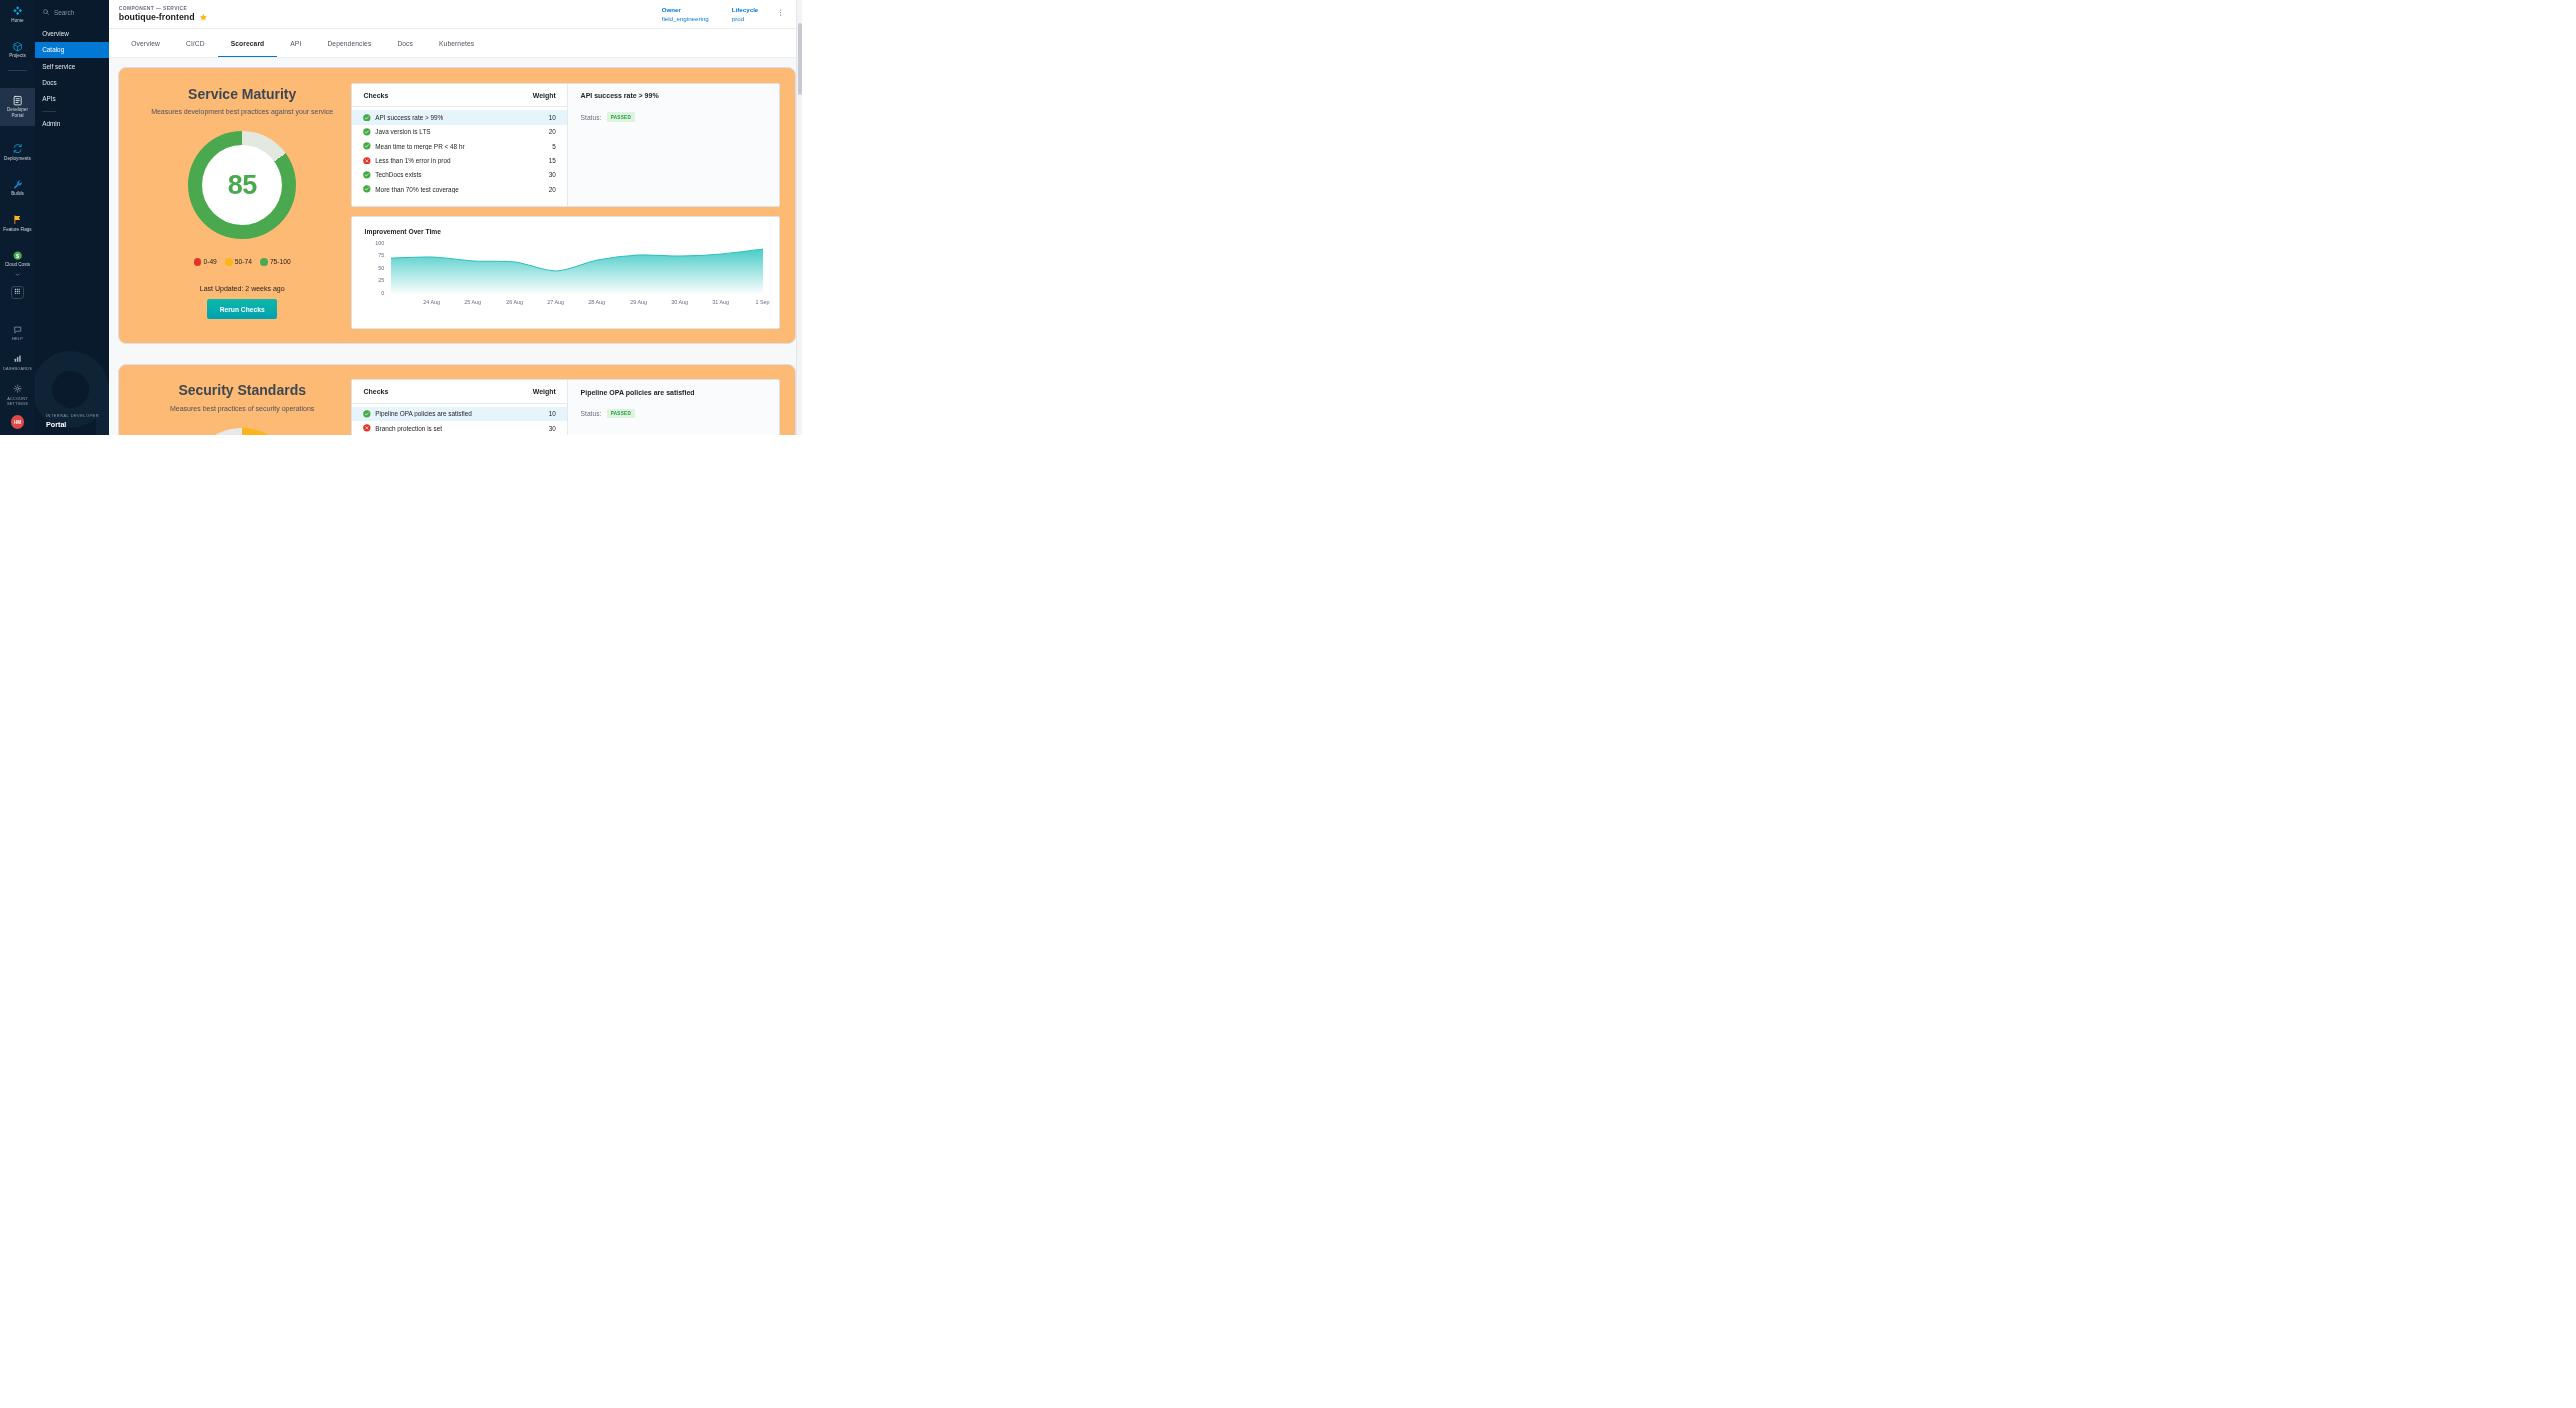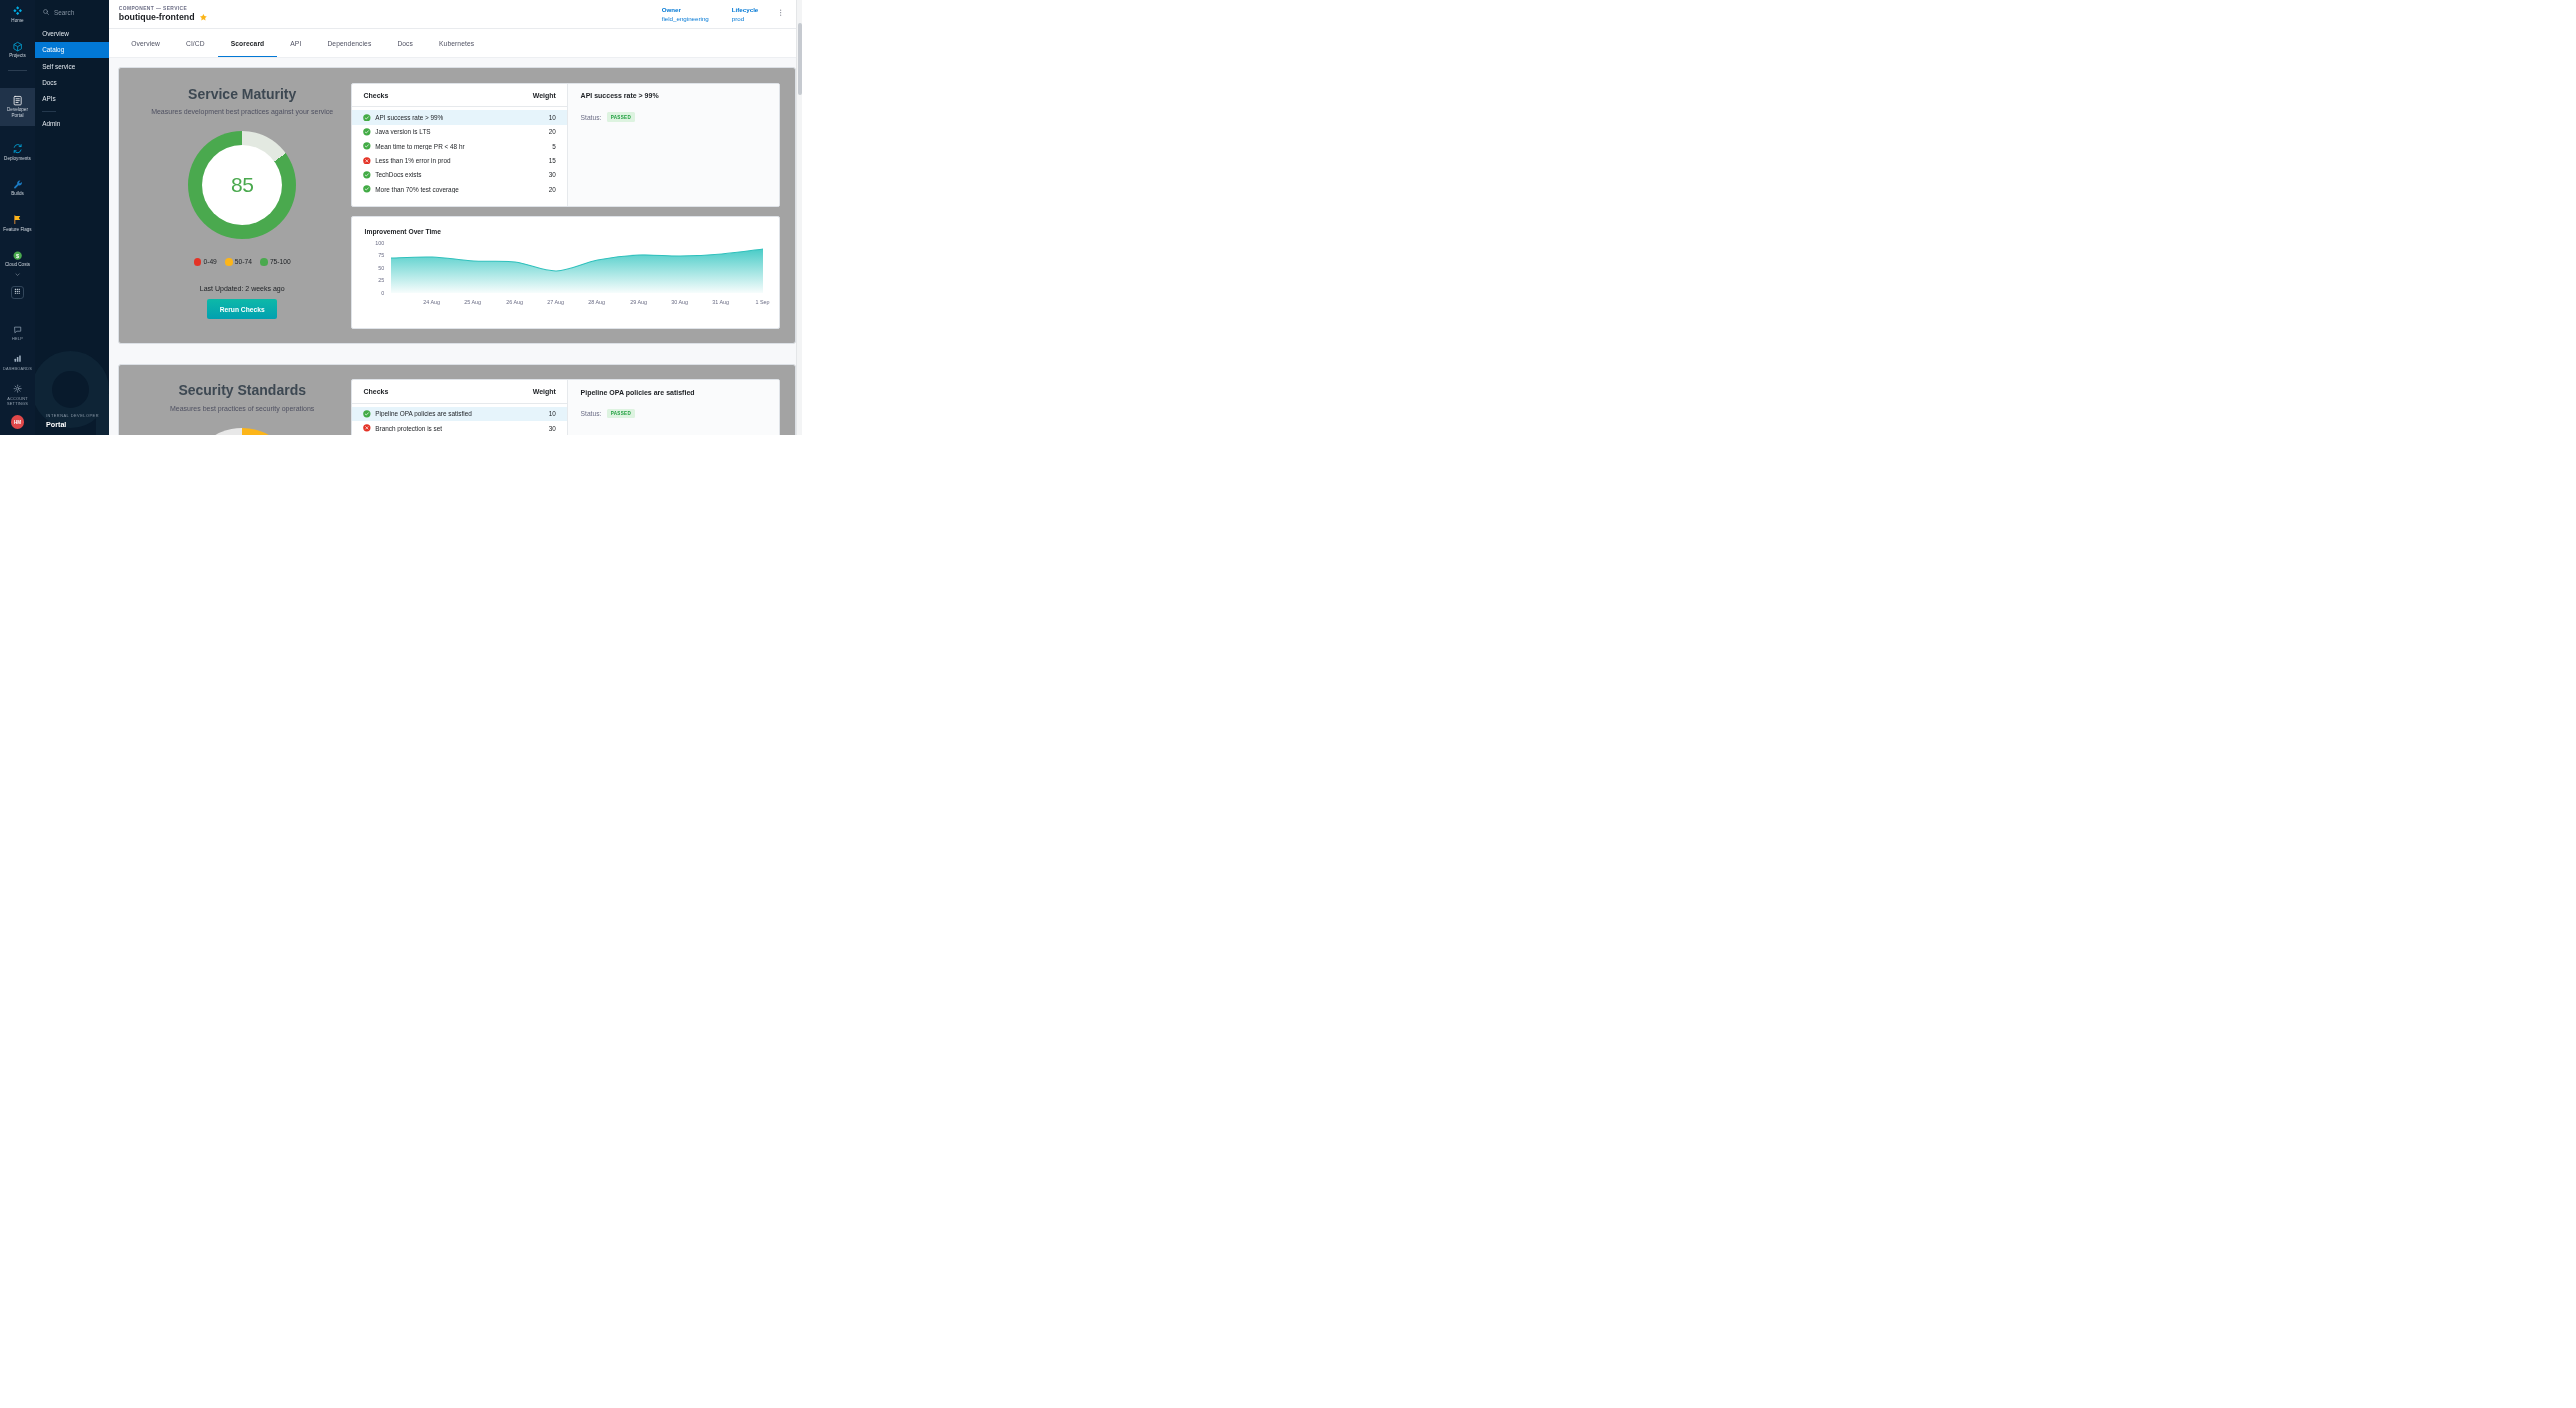--- a/index.html
+++ b/index.html
@@ -62,30 +62,30 @@
 
   .tabs{background:#fff;display:flex;padding:0 9.3px;height:29px;flex-shrink:0;border-bottom:0.5px solid #edeff2;}
   .tab{display:flex;align-items:center;padding:0 13px;font-size:6.7px;color:#4f5162;cursor:pointer;
        position:relative;letter-spacing:0.1px;}
   .tab.active{color:#1c1f23;font-weight:700;}
   .tab.active::after{content:"";position:absolute;left:0;right:0;bottom:0;height:1px;background:#0278d5;}
 
   .content{flex:1;overflow:hidden;padding:9.3px 6.2px 0 8.8px;background:#f7f8fa;}
 
   
-  .card{background:#a3a3a3;border:0.5px solid #dce0e5;border-radius:3px;display:flex;padding:14.4px;}
+  .card{background:#fdba74;border:0.5px solid #dce0e5;border-radius:8px;display:flex;padding:14.4px;}
   .card.first{height:277px;}
   .card.second{margin-top:19.6px;height:319px;}
   .card-left{width:218px;flex-shrink:0;display:flex;flex-direction:column;align-items:center;text-align:center;}
   .sc-title{font-size:14px;font-weight:700;color:#3d4852;margin:3.1px 0 0;}
   .sc-sub{font-size:7px;color:#4f5162;margin-top:6.2px;}
   .donut{width:108px;height:108px;border-radius:50%;margin-top:16.5px;position:relative;flex-shrink:0;}
   .donut-hole{position:absolute;inset:14px;border-radius:50%;background:#fff;
               display:flex;align-items:center;justify-content:center;}
-  .score{font-size:21px;font-weight:400;color:#4aa94e;letter-spacing:-0.5px;}
+  .score{font-size:27px;font-weight:700;color:#4aa94e;letter-spacing:-0.5px;}
   .legend{display:flex;gap:8.2px;margin-top:18.5px;align-items:center;}
   .lg{display:flex;align-items:center;font-size:6.7px;color:#1c1f23;}
   .lg i{width:7.7px;height:7.7px;border-radius:50%;margin-right:2.1px;display:inline-block;}
   .updated{margin-top:19.6px;font-size:7px;color:#1c1f23;}
   .rerun{margin-top:7.2px;border:none;border-radius:2.1px;padding:6.2px 12.4px;font-size:6.7px;font-weight:600;color:#fff;
          background:linear-gradient(180deg,#0db9a8 0%,#01a0b0 100%);cursor:pointer;font-family:inherit;}
   .card-right{flex:1;min-width:0;display:flex;flex-direction:column;}
   .checks-box{border:0.5px solid #dfe3e8;border-radius:2.1px;display:flex;height:125px;overflow:hidden;background:#fff;}
   .ck-table{width:216px;flex-shrink:0;border-right:0.5px solid #e6e9ec;display:flex;flex-direction:column;}
   .ck-head{display:flex;justify-content:space-between;padding:8.2px 11.3px 7.2px;font-size:7px;font-weight:700;

